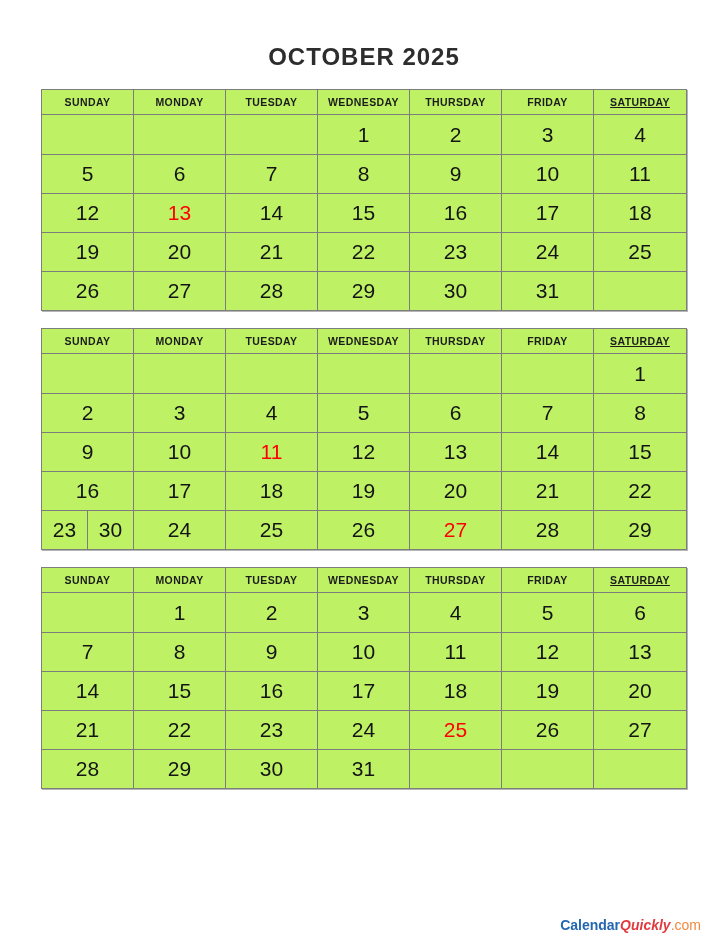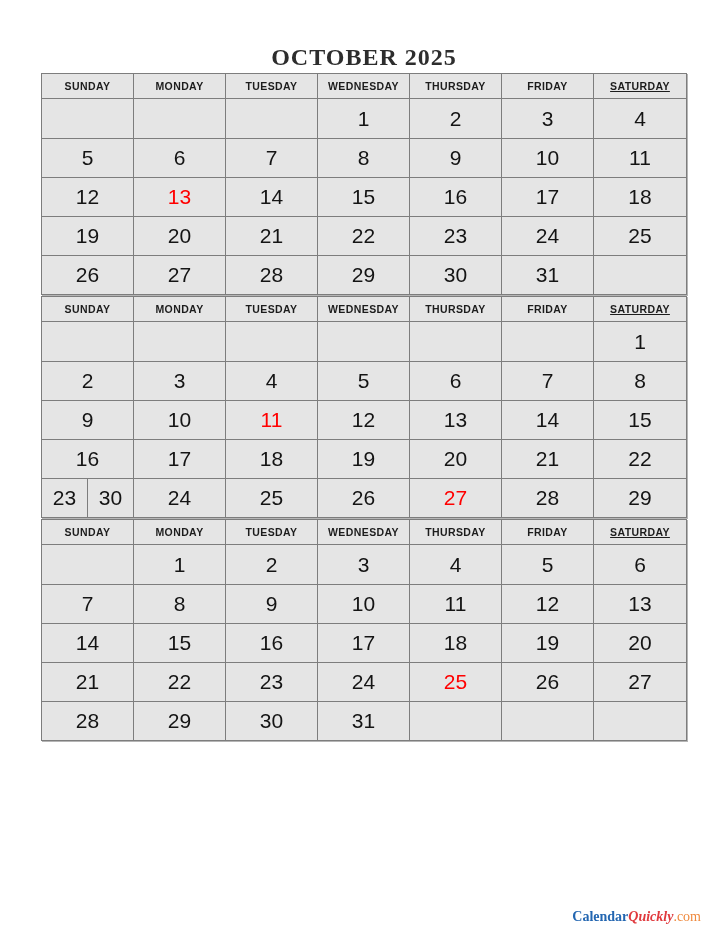--- a/index.html
+++ b/index.html
@@ -13,29 +13,28 @@
   }
   .month-section { width: 646px; margin: 0 auto; }
   .month-title {
     margin: 0;
     text-align: center;
     font-size: 24px;
     font-weight: 600;
     letter-spacing: 1px;
     color: #2d2d2d;
     line-height: 30px;
-    font-family: Liberation Serif, serif;
   }
   .month-section.first .month-title { margin-top: 42px; }
   .month-section.next  .month-title { margin-top: 27px; }
   .month-table {
-    margin-top: 1px;
+    margin-top: 17px;
     border: 1px solid var(--grid-border);
     box-shadow: 1px 1px 0 #b5b5b5;
-    background: #e5e5e5;
+    background: #bef264;
   }
   .weekday-row {
     display: grid;
     grid-template-columns: repeat(7, 1fr);
     height: 24px;
     border-bottom: 1px solid var(--grid-border);
   }
   .weekday-cell {
     display: flex; align-items: center; justify-content: center;
     border-right: 1px solid var(--grid-border);
@@ -62,22 +61,22 @@
   .date-cell.split { padding: 0; }
   .date-cell.split .half {
     flex: 1; height: 100%;
     display: flex; align-items: center; justify-content: center;
   }
   .date-cell.split .half.second { border-left: 1px solid var(--grid-border); }
   .red { color: var(--date-red); }
   .footer-brand {
     position: absolute;
     right: 27px;
-    bottom: 17px;
-    font-family: Liberation Serif, serif;
+    bottom: 9px;
+    font-family: Liberation Sans, sans-serif;
     font-size: 14px;
     line-height: 16px;
     text-decoration: none;
     white-space: nowrap;
   }
   .brand-primary   { color: var(--brand-blue); font-weight: 700; }
   .brand-secondary { color: var(--brand-red); font-weight: 700; font-style: italic; }
   .brand-suffix    { color: var(--brand-orange); font-weight: 400; }
 </style>
 </head>

